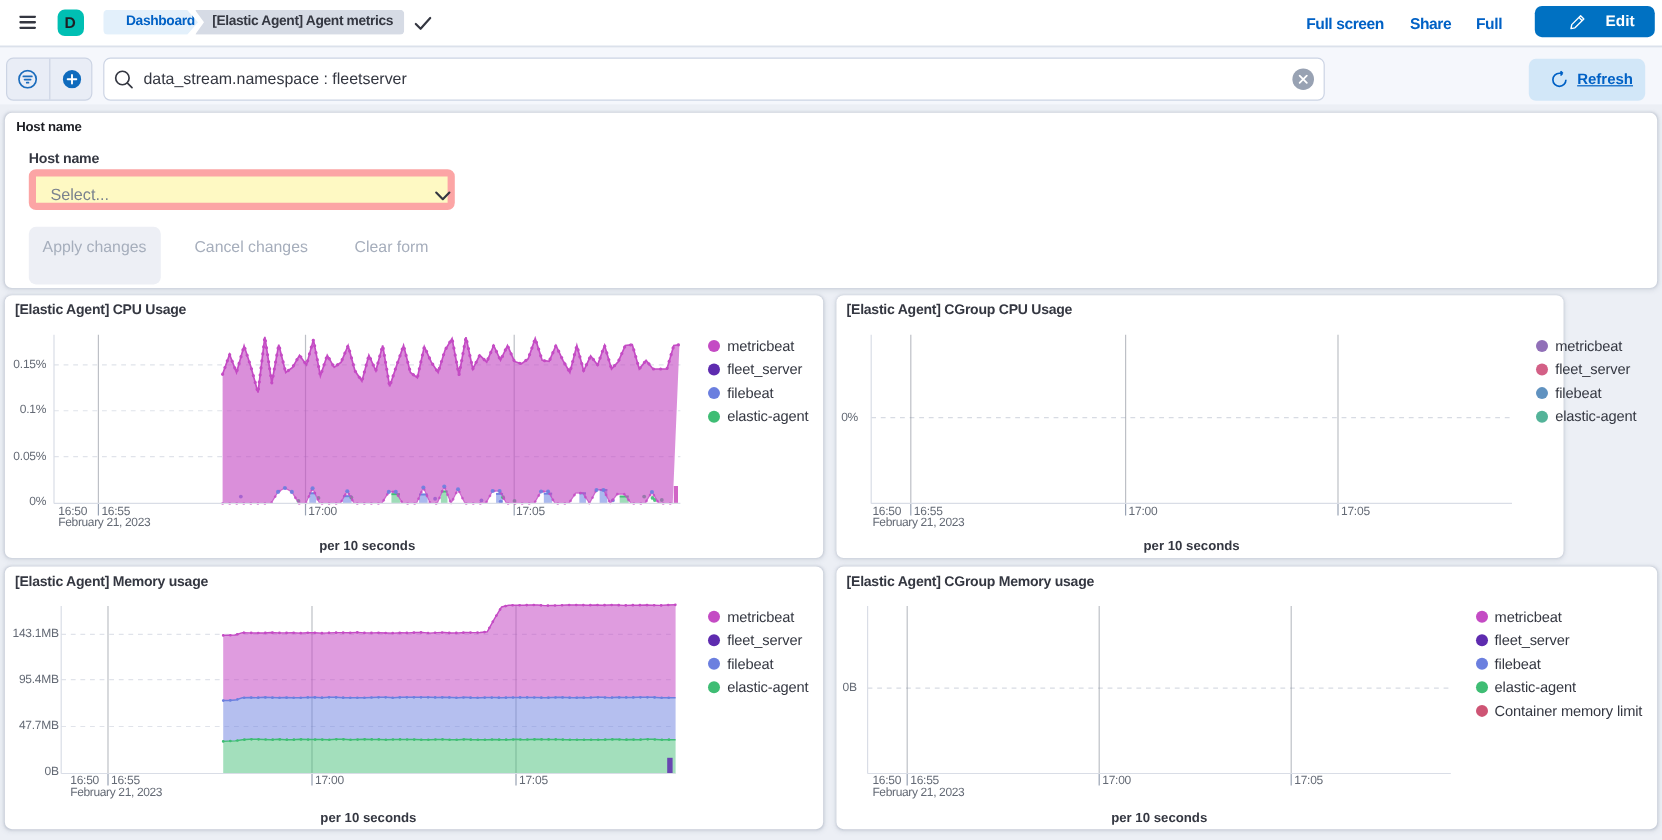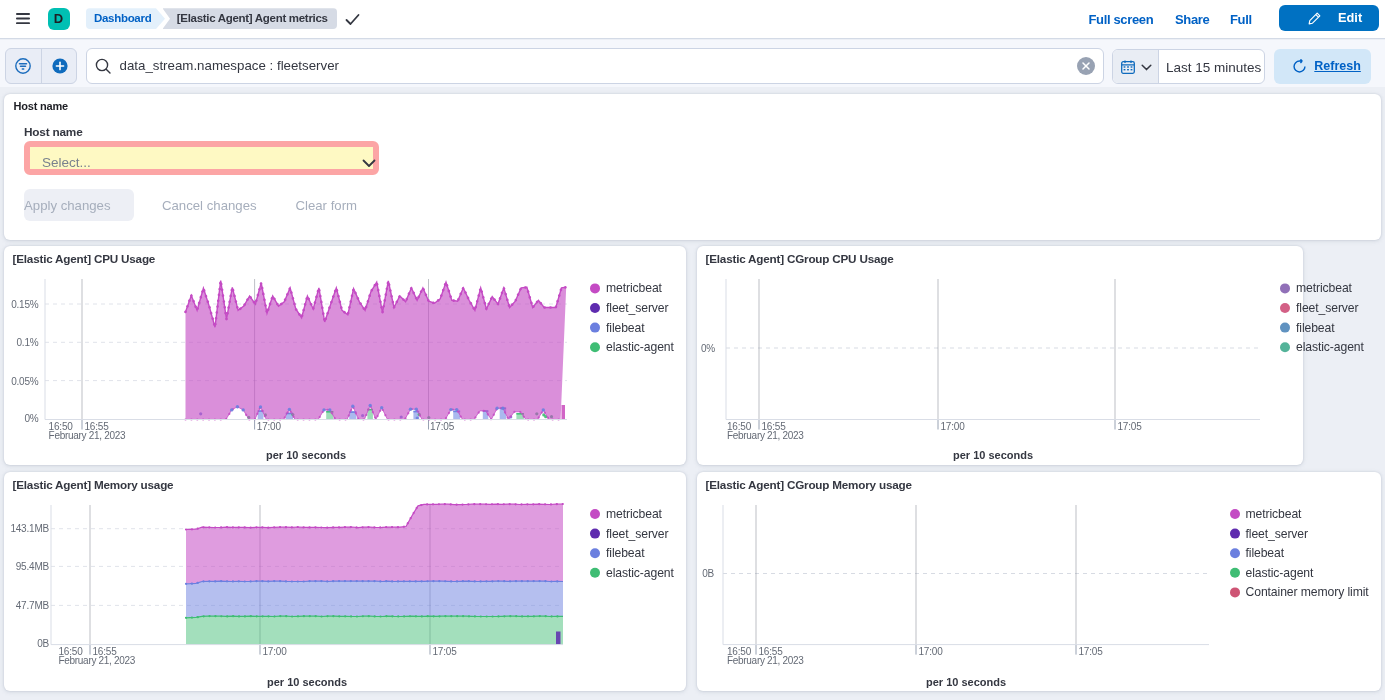--- a/index.html
+++ b/index.html
@@ -13,21 +13,21 @@
 <body>
 <div id="header">
   <svg class="abs" style="left:16px;top:13px" width="14" height="12" viewBox="0 0 14 12">
       <g fill="#343741">
         <rect y="0" width="14" height="1.9" rx="0.9"></rect>
         <rect y="4.6" width="14" height="1.9" rx="0.9"></rect>
         <rect y="9.2" width="14" height="1.9" rx="0.9"></rect>
       </g>
     </svg>
   <div class="abs" style="left:47.5px;top:8px;width:22px;height:21.5px;border-radius:6px;background:#00bfb3;color:#1d1e24;font-weight:bold;font-size:13px;text-align:center;line-height:21.5px">D</div>
-  <div class="abs" style="left:86px;top:8.3px;width:79px;height:20.7px;background:#e3f0fb;border-radius:4px 0 0 4px;line-height:20.7px;font-size:11.5px;font-weight:bold;letter-spacing:-0.3px;color:#0061c5;clip-path:polygon(0 0,calc(100% - 9px) 0,100% 50%,calc(100% - 9px) 100%,0 100%);padding-left:8px">Dashboard</div>
+  <div class="abs" style="left:86px;top:8.3px;width:79px;height:20.7px;background:#e3f0fb;border-radius:4px 0 0 4px;line-height:20.7px;font-size:11.5px;font-weight:bold;letter-spacing:-0.3px;color:#0061c5;clip-path:polygon(0 0,calc(100% - 9px) 0,100% 50%,calc(100% - 9px) 100%,0 100%);padding-left:19px">Dashboard</div>
   <div class="abs" style="left:162.5px;top:8.3px;width:174.5px;height:20.7px;background:#d6dbe5;border-radius:0 4px 4px 0;line-height:20.7px;font-size:11.5px;font-weight:bold;letter-spacing:-0.3px;color:#343741;clip-path:polygon(0 0,100% 0,100% 100%,0 100%,7.5px 50%);padding-left:14.3px">[Elastic Agent] Agent metrics</div>
   <svg class="abs" style="left:344.5px;top:12.5px" width="15" height="13" viewBox="0 0 15 13">
       <path d="M1.5 7 L5.5 11 L13.5 2" fill="none" stroke="#343741" stroke-width="1.8" stroke-linecap="round" stroke-linejoin="round"></path>
     </svg>
   <div class="navlink" style="left:1088.5px">Full screen</div>
   <div class="navlink" style="left:1175px">Share</div>
   <div class="navlink" style="left:1230px">Full</div>
   <div class="abs" style="left:1279px;top:4.5px;width:100px;height:26.5px;background:#0071c2;border-radius:6px">
     <svg class="abs" style="left:28.5px;top:7px" width="13" height="13" viewBox="0 0 16 16">
         <path d="M11.3 1.4 L14.6 4.7 L5.5 13.8 L1.4 14.6 L2.2 10.5 Z M10 3.5 L12.5 6" fill="none" stroke="#fff" stroke-width="1.4" stroke-linejoin="round"></path>
@@ -59,58 +59,37 @@
       <line x1="11.2" y1="11.2" x2="15" y2="15" stroke="#343741" stroke-width="1.4" stroke-linecap="round"></line>
     </svg>
   <div class="abs" style="left:119.5px;top:8px;height:36px;line-height:36px;font-size:13.3px;color:#343741">data_stream.namespace : fleetserver</div>
   <div class="abs" style="left:1077px;top:17px;width:18px;height:18px;border-radius:50%;background:#98a2b3"></div>
   <svg class="abs" style="left:1082px;top:22px" width="8" height="8" viewBox="0 0 8 8">
       <g stroke="#fff" stroke-width="1.5" stroke-linecap="round">
         <line x1="1" y1="1" x2="7" y2="7"></line>
         <line x1="7" y1="1" x2="1" y2="7"></line>
       </g>
     </svg>
-  <div class="abs" style="left:1111.5px;top:8.5px;width:153px;height:35px;background:#fff;border:1px solid #ccd4e4;border-radius:6px;overflow:hidden">
-    <div class="abs" style="left:0;top:0;width:46px;height:35px;background:#e9edf4;border-right:1px solid #ccd4e4"></div>
-    <svg class="abs" style="left:8px;top:10.5px" width="14" height="14" viewBox="0 0 14 14">
-        <rect x="0.7" y="1.7" width="12.6" height="11.6" rx="1.5" fill="none" stroke="#0f6bbd" stroke-width="1.3"></rect>
-        <line x1="0.7" y1="4.8" x2="13.3" y2="4.8" stroke="#0f6bbd" stroke-width="1.3"></line>
-        <line x1="4" y1="0.5" x2="4" y2="3" stroke="#0f6bbd" stroke-width="1.3"></line>
-        <line x1="10" y1="0.5" x2="10" y2="3" stroke="#0f6bbd" stroke-width="1.3"></line>
-        <g fill="#0f6bbd">
-          <rect x="2.6" y="6.3" width="1.8" height="1.4"></rect>
-          <rect x="6.1" y="6.3" width="1.8" height="1.4"></rect>
-          <rect x="9.6" y="6.3" width="1.8" height="1.4"></rect>
-          <rect x="2.6" y="9" width="1.8" height="1.4"></rect>
-          <rect x="6.1" y="9" width="1.8" height="1.4"></rect>
-          <rect x="9.6" y="9" width="1.8" height="1.4"></rect>
-        </g>
-      </svg>
-    <svg class="abs" style="left:28px;top:14px" width="11" height="7" viewBox="0 0 11 7">
-        <path d="M1.2 1.2 L5.5 5.6 L9.8 1.2" fill="none" stroke="#343741" stroke-width="1.5" stroke-linecap="round" stroke-linejoin="round"></path>
-      </svg>
-    <div class="abs" style="left:53.5px;top:0;height:35px;line-height:35px;font-size:13.5px;color:#343741">Last 15 minutes</div>
-  </div>
   <div class="abs" style="left:1274px;top:8.5px;width:97px;height:35px;background:#d2e7f8;border-radius:6px">
     <svg class="abs" style="left:18px;top:10px" width="15" height="15" viewBox="0 0 16 16">
         <path d="M13.8 8 A5.8 5.8 0 1 1 8 2.2 L11 2.2 M11 2.2 L9 0.4 M11 2.2 L9 4.2" fill="none" stroke="#0061c5" stroke-width="1.5"></path>
       </svg>
     <div class="abs" style="left:40.3px;top:0;height:35px;line-height:35px;font-size:12.5px;font-weight:bold;color:#0061c5;text-decoration:underline">Refresh</div>
   </div>
 </div>
 <div class="panel" style="left:4px;top:93.5px;width:1377px;height:146px">
   <div class="abs" style="left:9.5px;top:6px;font-size:11px;font-weight:bold;letter-spacing:-0.2px;color:#1d1e24">Host name</div>
   <div class="abs" style="left:20px;top:31px;font-size:11.8px;font-weight:bold;letter-spacing:-0.2px;color:#343741">Host name</div>
   <div class="abs" style="left:20px;top:47.5px;width:355px;height:34px;background:#fef9c3;border:6px solid #fca5a5;border-radius:6px">
     <div class="abs" style="left:12px;top:0;height:32px;line-height:32px;font-size:13.5px;color:#7a828e">Select...</div>
     <svg class="abs" style="left:332px;top:12px" width="14" height="9" viewBox="0 0 14 9">
         <path d="M1.5 1.5 L7 7 L12.5 1.5" fill="none" stroke="#343741" stroke-width="1.8" stroke-linecap="round" stroke-linejoin="round"></path>
       </svg>
   </div>
-  <div class="abs" style="left:20px;top:95.5px;width:109.5px;height:32px;background:#edeff5;border-radius:6px;text-align:left;line-height:34px;font-size:13.2px;color:#a6aebc">Apply changes</div>
+  <div class="abs" style="left:20px;top:95.5px;width:109.5px;height:48px;background:#edeff5;border-radius:6px;text-align:center;line-height:34px;font-size:13.2px;color:#a6aebc">Apply changes</div>
   <div class="abs" style="left:158px;top:95.5px;height:34px;line-height:34px;font-size:13.2px;color:#a6aebc">Cancel changes</div>
   <div class="abs" style="left:291.5px;top:95.5px;height:34px;line-height:34px;font-size:13.2px;color:#a6aebc">Clear form</div>
 </div>
 <div class="panel" style="left:4px;top:246px;width:682px;height:219px">
   <div class="ptitle">[Elastic Agent] CPU Usage</div>
   <svg width="682" height="219" viewBox="0 0 682 219" font-family="'Liberation Sans',sans-serif">
 <line x1="41" y1="58" x2="563" y2="58" stroke="#e0e3ea" stroke-width="1" stroke-dasharray="4 4"></line>
 <line x1="41" y1="96.3" x2="563" y2="96.3" stroke="#e0e3ea" stroke-width="1" stroke-dasharray="4 4"></line>
 <line x1="41" y1="134.6" x2="563" y2="134.6" stroke="#e0e3ea" stroke-width="1" stroke-dasharray="4 4"></line>
 <line x1="78" y1="33" x2="78" y2="173.5" stroke="#868c98" stroke-opacity="0.55" stroke-width="1"></line>

